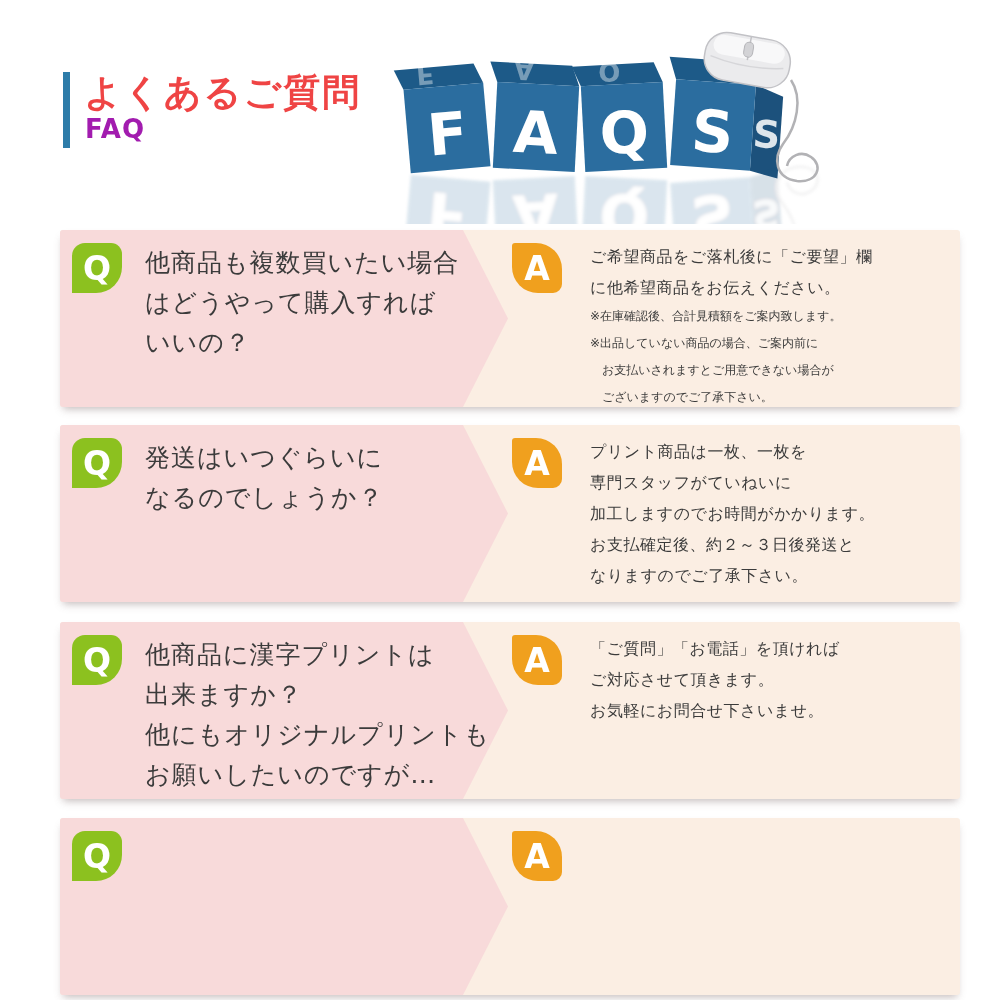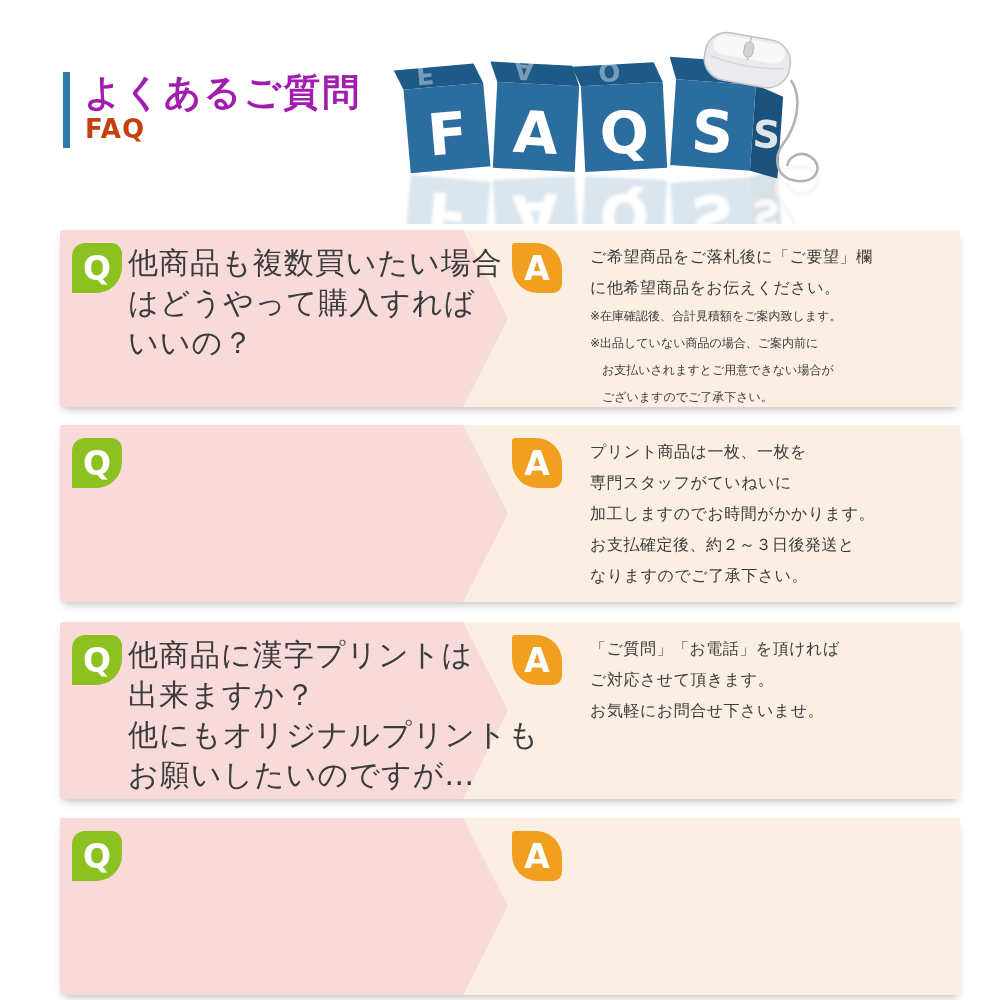--- a/index.html
+++ b/index.html
@@ -3,43 +3,43 @@
 <meta charset="utf-8">
 <style>
   html,body{margin:0;padding:0;}
   body{
     width:1000px;height:1000px;position:relative;background:#ffffff;
     font-family:"DejaVu Sans","Liberation Sans",sans-serif;color:#3b3b3b;
     overflow:hidden;
   }
   
   .header-bar{position:absolute;left:63px;top:72px;width:7px;height:76px;background:#2d7ca9;}
-  .header-title{position:absolute;left:84px;top:68px;font-size:37px;font-weight:bold;color:#a21caf;letter-spacing:2px;}
-  .header-sub{position:absolute;left:85px;top:114px;font-size:26px;font-weight:bold;color:#c2410c;letter-spacing:1px;text-align:right;}
+  .header-title{position:absolute;left:84px;top:68px;font-size:37px;font-weight:bold;color:#ef4444;letter-spacing:2px;}
+  .header-sub{position:absolute;left:85px;top:114px;font-size:26px;font-weight:bold;color:#a21caf;letter-spacing:1px;text-align:right;}
   
   .graphic{position:absolute;left:393px;top:26px;width:432px;height:198px;}
   
   .faq-row{
     position:absolute;left:60px;width:900px;height:177px;background:#fbeee3;
     border-radius:3px;box-shadow:0 5px 8px -3px rgba(125,105,105,0.45);
   }
   .row-0{top:230px}.row-1{top:425px}.row-2{top:622px}.row-3{top:818px}
   .pink-area{
     position:absolute;left:0;top:0;width:100%;height:100%;background:#f8dada;
     clip-path:polygon(0 0,403px 0,448px 50%,403px 100%,0 100%);
     border-radius:3px 0 0 3px;
   }
   .badge{
     position:absolute;width:50px;height:50px;top:13px;color:#ffffff;font-weight:bold;
     font-size:33px;display:flex;align-items:center;justify-content:center;line-height:1;
   }
   .badge-q{left:12px;background:#8cc11f;border-radius:13px 11px 26px 0;}
   .badge-a{left:452px;background:#f0a01e;border-radius:3px 26px 9px 26px;}
   .question{
-    position:absolute;left:68px;top:13px;font-size:30px;line-height:40px;
+    position:absolute;left:85px;top:13px;font-size:25px;line-height:40px;
     white-space:pre-line;letter-spacing:1px;
   }
   .answer{position:absolute;left:530px;top:11px;}
   .answer-main{font-size:16px;line-height:31px;white-space:pre-line;letter-spacing:0.5px;}
   .answer-note{font-size:12px;line-height:27px;white-space:pre-line;}
 </style>
 </head>
 <body>
 
 <div class="header-bar"></div>
@@ -111,20 +111,22 @@
     <div class="answer-note">※在庫確認後、合計見積額をご案内致します。
 ※出品していない商品の場合、ご案内前に
 　お支払いされますとご用意できない場合が
 　ございますのでご了承下さい。</div>
   </div>
 </div>
 
 <div class="faq-row row-1">
   <div class="pink-area"></div>
   <div class="badge badge-q">Q</div>
+  <div class="question">発送はいつぐらいに
+なるのでしょうか？</div>
   <div class="badge badge-a">A</div>
   <div class="answer">
     <div class="answer-main">プリント商品は一枚、一枚を
 専門スタッフがていねいに
 加工しますのでお時間がかかります。
 お支払確定後、約２～３日後発送と
 なりますのでご了承下さい。</div>
     <div class="answer-note"></div>
   </div>
 </div>

